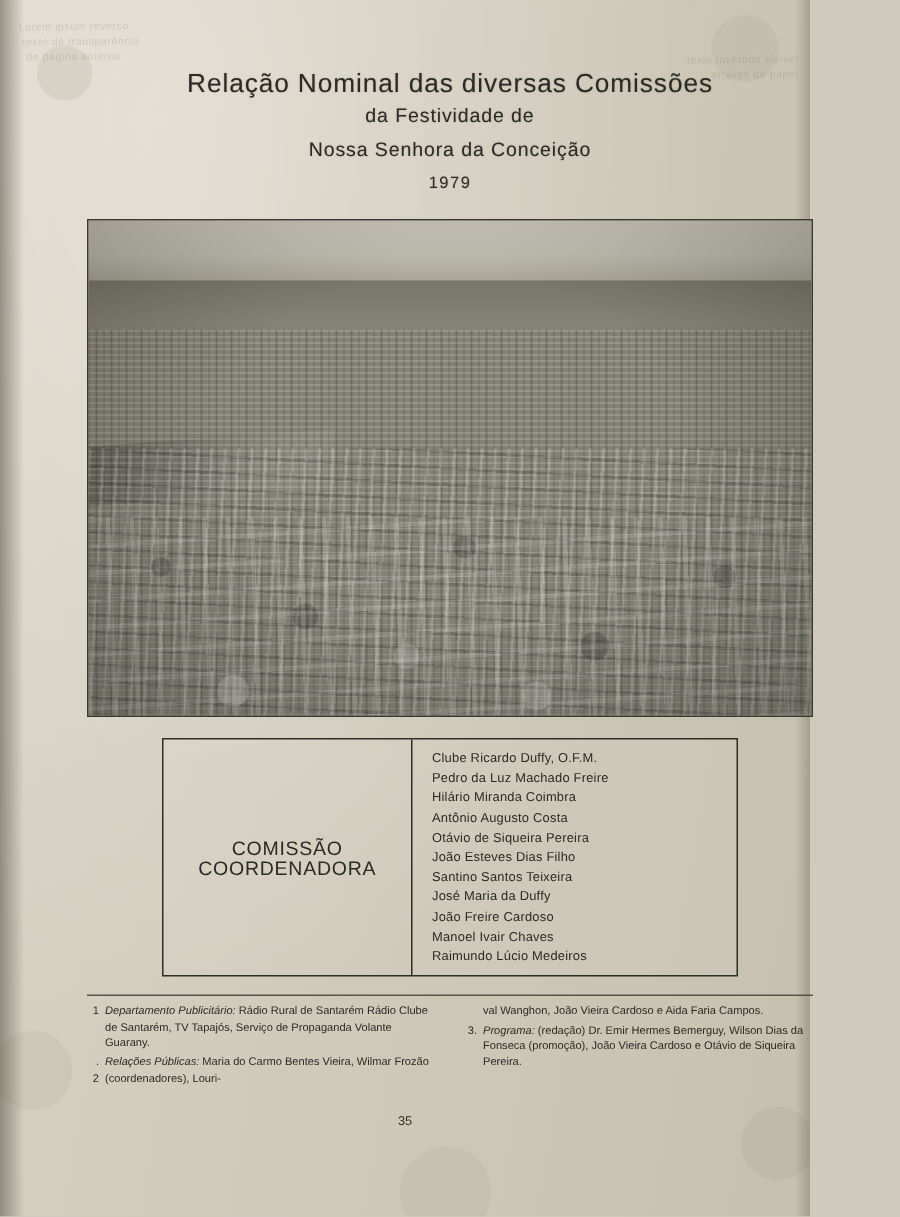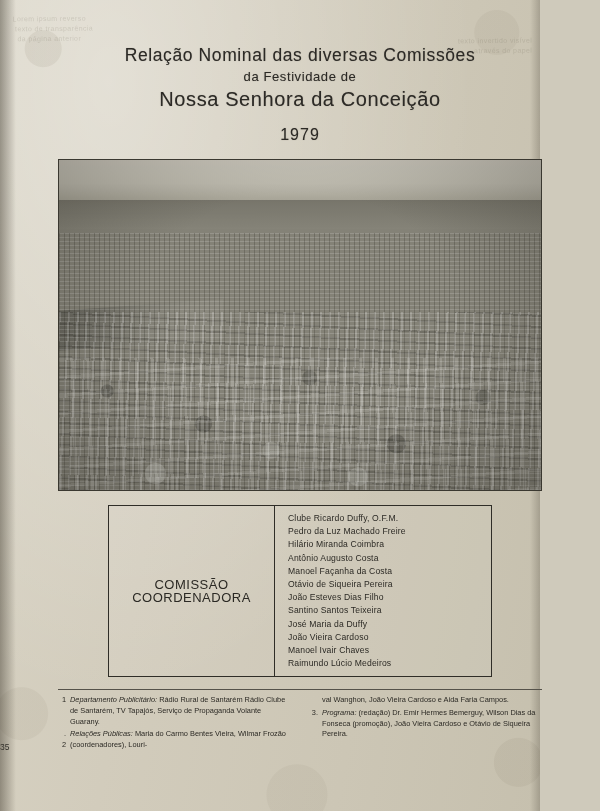--- a/index.html
+++ b/index.html
@@ -71,22 +71,22 @@
     color: #2c2a26;
   }
   .title-line {
     font-family: "Liberation Sans", sans-serif;
     font-weight: 400;
     letter-spacing: 0.6px;
     text-shadow: 0 0 1px rgba(60,55,45,0.35);
   }
   #title1 { font-size: 17.5px; line-height: 22px; }
   #title2 { font-size: 13px; line-height: 22px; }
-  #title3 { font-size: 20px; line-height: 23px; }
-  #title-year { font-size: 16px; line-height: 20px; margin-top: 14px; letter-spacing: 1px; }
+  #title3 { font-size: 13px; line-height: 23px; }
+  #title-year { font-size: 11px; line-height: 20px; margin-top: 1px; letter-spacing: 1px; }
 
   
   #photo-wrap {
     position: relative;
     margin: 14px auto 0 auto;
     width: 484px;
     height: 332px;
     border: 1px solid #3a3830;
     overflow: hidden;
     background: #8d8a80;
@@ -211,21 +211,21 @@
     text-align: right;
     padding-right: 4px;
   }
   .fn-txt { flex: 1; }
   .fn-txt i { font-style: italic; }
 
   #page-number {
     position: absolute;
     left: 0; right: 0;
     top: 742px;
-    text-align: left;
+    text-align: center;
     font-size: 8.5px;
     color: #33312b;
   }
 </style>
 </head>
 <body>
 
 <div id="page">
   <div id="gutter"></div>
   <div id="edge-right"></div>
@@ -261,26 +261,25 @@
         <div id="box-left-label">
           <div>COMISSÃO</div>
           <div>COORDENADORA</div>
         </div>
       </div>
       <div id="box-right">
         <div class="member">Clube Ricardo Duffy, O.F.M.</div>
         <div class="member">Pedro da Luz Machado Freire</div>
         <div class="member">Hilário Miranda Coimbra</div>
         <div class="member">Antônio Augusto Costa</div>
-        <div class="member">Manoel Façanha da Costa</div>
         <div class="member">Otávio de Siqueira Pereira</div>
         <div class="member">João Esteves Dias Filho</div>
         <div class="member">Santino Santos Teixeira</div>
         <div class="member">José Maria da Duffy</div>
-        <div class="member">João Vieira Cardoso</div>
+        <div class="member">João Freire Cardoso</div>
         <div class="member">Manoel Ivair Chaves</div>
         <div class="member">Raimundo Lúcio Medeiros</div>
       </div>
     </div>
 
     <div id="footnote-rule"></div>
     <div id="footnotes">
       <div class="fncol">
         <div class="fn">
           <div class="fn-num">1</div>

